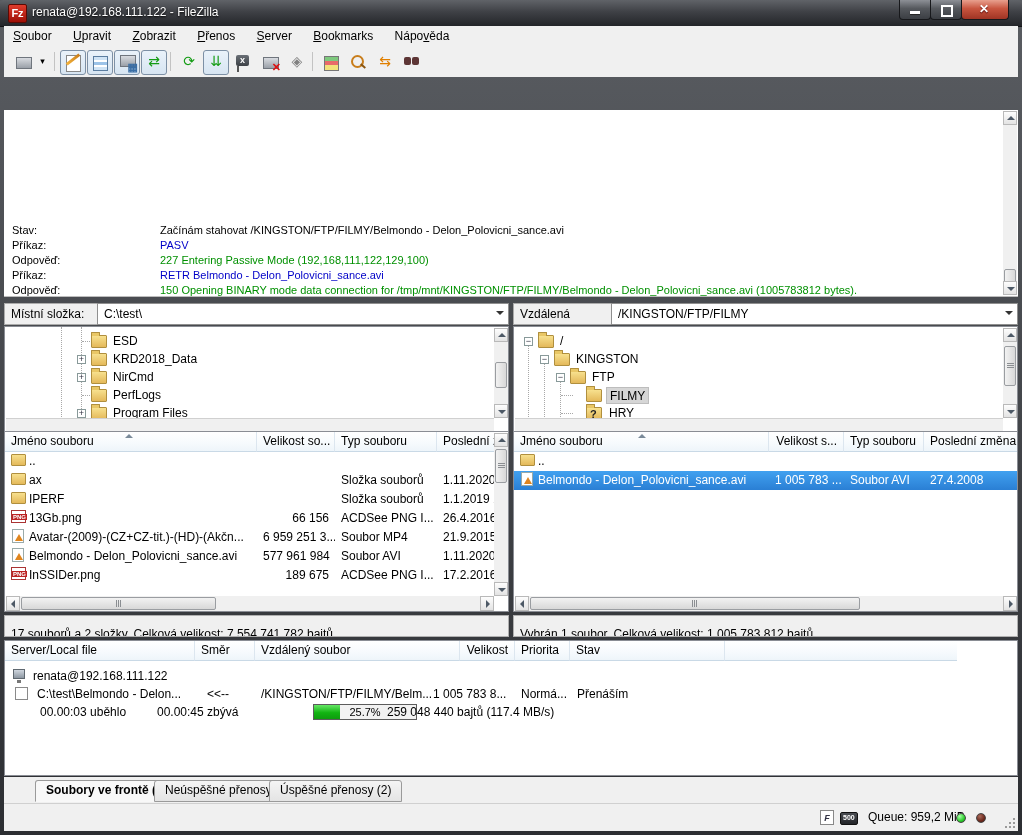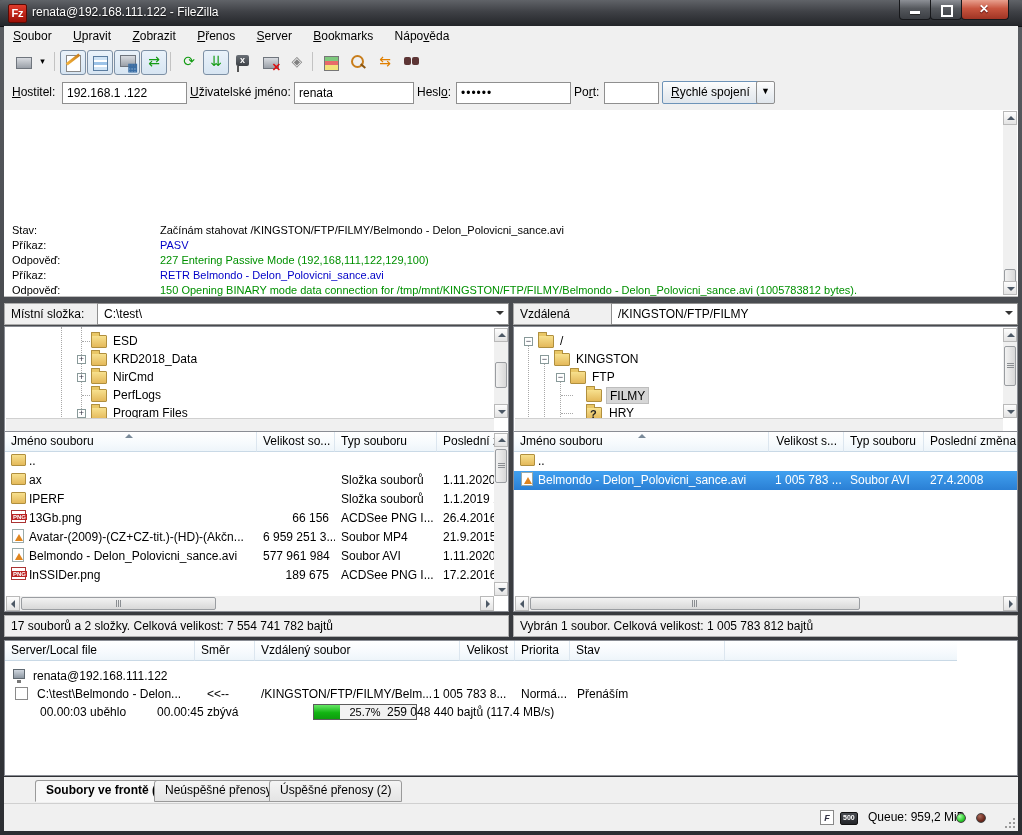--- a/index.html
+++ b/index.html
@@ -93,21 +93,21 @@
   .lrow{display:flex;height:19px;line-height:19px;white-space:nowrap;}
   .lc{padding:0 6px;box-sizing:border-box;overflow:hidden;white-space:nowrap;}
   .num{text-align:right;}
   .rowsel{background:linear-gradient(#41a1f0,#2a7fd4);color:#fff;}
   .fi{position:relative;display:inline-block;width:18px;height:13px;vertical-align:-2px;}
   .fi .fold2{position:absolute;left:0;top:0;width:15px;height:12px;background:linear-gradient(#f7e08e,#e4b95a);border:1px solid #b08f3e;border-radius:1px;box-sizing:border-box;}
   .fi .png{position:absolute;left:0;top:-1px;width:15px;height:13px;background:#fff;border:1px solid #a33;box-sizing:border-box;}
   .fi .png::after{content:"PNG";position:absolute;left:0px;top:3px;font-size:6px;font-weight:bold;color:#fff;background:#b22;padding:0 1px;line-height:6px;}
   .fi .med{position:absolute;left:1px;top:-1px;width:12px;height:14px;background:#fff;border:1px solid #9aa;box-sizing:border-box;}
   .fi .med::after{content:"";position:absolute;left:2px;top:4px;width:0;height:0;border-left:4px solid transparent;border-right:4px solid transparent;border-bottom:7px solid #e0851e;}
-  .statusline{background:#f0f0f0;border:1px solid #b0b0b0;box-sizing:border-box;line-height:20px;padding:0 6px;white-space:nowrap;overflow:hidden;}
+  .statusline{background:#f0f0f0;border:1px solid #b0b0b0;box-sizing:border-box;line-height:20px;padding:8px 6px;white-space:nowrap;overflow:hidden;}
   
   .qh{background:linear-gradient(#ffffff,#f6fafd 60%,#eef5fa);border-right:1px solid #dce6ef;border-bottom:1px solid #c9d9e6;
       height:20px;line-height:19px;padding:0 6px;box-sizing:border-box;white-space:nowrap;overflow:hidden;}
   .qcell{position:absolute;height:18px;line-height:18px;white-space:nowrap;overflow:hidden;}
   .chk{position:absolute;width:13px;height:13px;background:#fff;border:1px solid #8a8a8a;box-sizing:border-box;}
   .srvico{position:absolute;width:12px;height:10px;background:linear-gradient(#cfd6de,#8d97a2);border:1px solid #5f6870;box-sizing:border-box;}
   .srvico::after{content:"";position:absolute;left:3px;top:10px;width:4px;height:3px;background:#777;}
   .pbar{position:absolute;height:16px;border:1px solid #5c5c5c;background:#f2f2f2;box-sizing:border-box;margin-left:44px;}
   .pfill{position:absolute;left:0;top:0;height:100%;background:linear-gradient(#66e766,#12b412 55%,#0e9c0e);}
   .plabel{position:absolute;width:100%;text-align:center;line-height:14px;font-size:11px;}
@@ -192,32 +192,20 @@
       </div>
     <div class="abs tbtn" style="left:341px;">
         <span class="ic-mag"></span>
       </div>
     <div class="abs tbtn" style="left:368px;"><span class="gi orange">⇆</span></div>
     <div class="abs tbtn" style="left:395px;">
         <span class="ic-bino"></span>
       </div>
   </div>
 
-  <div class="abs quickbar">
-    <span class="abs qlabel" style="left:8px;"><u>H</u>ostitel:</span>
-    <input class="abs qinput" style="left: 58px; width: 115px;" value="192.168.1 .122">
-    <span class="abs qlabel" style="left:186px;"><u>U</u>živatelské jméno:</span>
-    <input class="abs qinput" style="left: 290px; width: 110px;" value="renata">
-    <span class="abs qlabel" style="left:413px;">Hesl<u>o</u>:</span>
-    <input class="abs qinput" style="left: 452px; width: 105px; letter-spacing: 1px;" value="••••••">
-    <span class="abs qlabel" style="left:570px;">Po<u>r</u>t:</span>
-    <input class="abs qinput" style="left: 600px; width: 45px;" value="">
-    <div class="abs qbtn" style="left:658px;"><u>R</u>ychlé spojení</div>
-    <div class="abs qdrop" style="left:752px;"><span>▼</span></div>
-  </div>
 
   <div class="abs logbox">
     <div class="logrow" style="top:114px;">
         <span class="loglabel c-status">Stav:</span>
         <span class="logtext c-status">Začínám stahovat /KINGSTON/FTP/FILMY/Belmondo - Delon_Polovicni_sance.avi</span>
       </div>
     <div class="logrow" style="top:129px;">
         <span class="loglabel c-status">Příkaz:</span>
         <span class="logtext c-cmd">PASV</span>
       </div>

